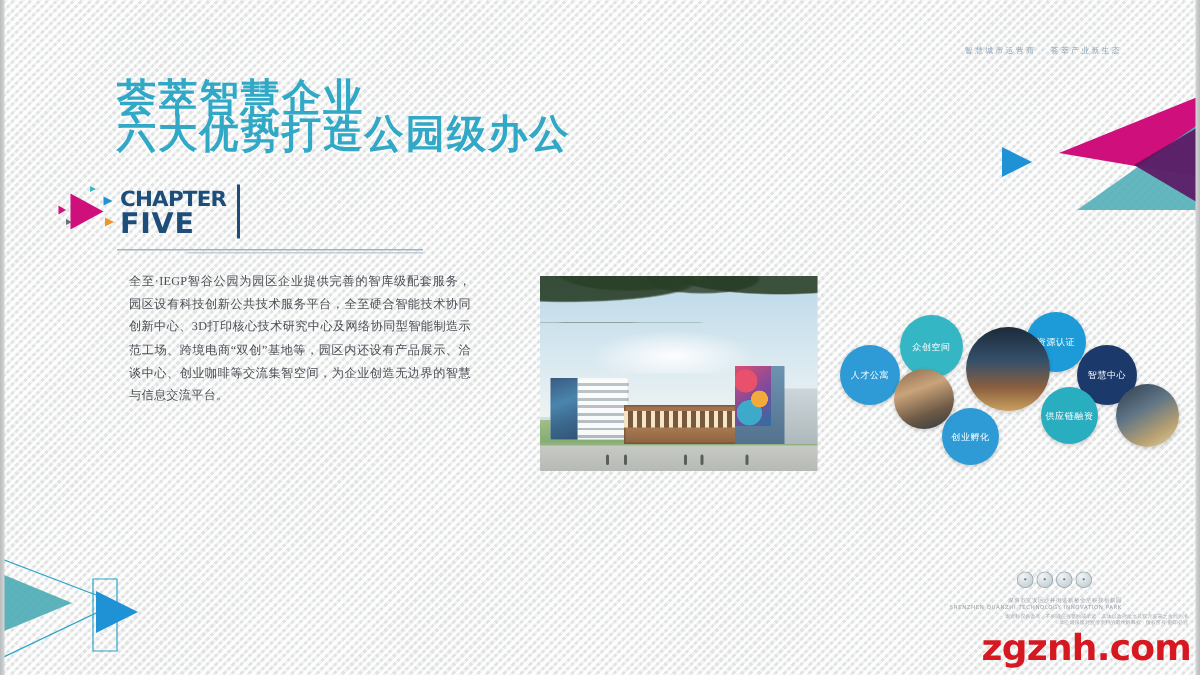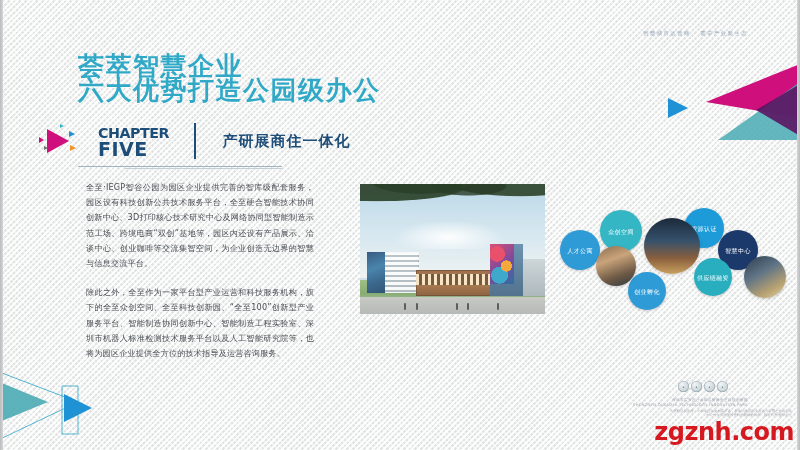--- a/index.html
+++ b/index.html
@@ -83,21 +83,20 @@
   }
 
   
   .chapter-row {
     position: absolute;
     left: 38px;
     top: 122px;
     display: flex;
     align-items: center;
     z-index: 12;
-    gap: 18px;
   }
   .chapter-mark {
     position: relative;
     width: 40px;
     height: 38px;
     flex: 0 0 auto;
   }
   .chapter-words {
     margin-left: 2px;
     color: #1d4e79;
@@ -155,20 +154,21 @@
     z-index: 11;
   }
 
   
   .body-copy {
     position: absolute;
     left: 86px;
     top: 180px;
     width: 228px;
     z-index: 12;
+    font-family: Liberation Serif, serif;
   }
   .body-copy p {
     margin: 0 0 14px 0;
     font-size: 8.1px;
     line-height: 15.2px;
     color: #4a4f54;
     text-align: justify;
     letter-spacing: 0.2px;
   }
 
@@ -377,29 +377,27 @@
         <polygon points="6,24 10,26 6,28" fill="#6b6f73"></polygon>
         <polygon points="22,2 26,4 22,6" fill="#34b6c4"></polygon>
       </svg>
     </div>
     <div class="chapter-words">
       <div class="chapter-word-top">CHAPTER</div>
       <div class="chapter-word-bottom">FIVE</div>
     </div>
     <div class="chapter-divider"></div>
     <div class="chapter-sub">
-      <div>产研展商住一体化</div>
     </div>
   </div>
   <div class="chapter-rule"></div>
   <div class="chapter-rule2"></div>
 
   <div class="body-copy">
     <p>全至·IEGP智谷公园为园区企业提供完善的智库级配套服务，园区设有科技创新公共技术服务平台，全至硬合智能技术协同创新中心、3D打印核心技术研究中心及网络协同型智能制造示范工场、跨境电商“双创”基地等，园区内还设有产品展示、洽谈中心、创业咖啡等交流集智空间，为企业创造无边界的智慧与信息交流平台。</p>
-    <p>除此之外，全至作为一家平台型产业运营和科技服务机构，旗下的全至众创空间、全至科技创新园、“全至100”创新型产业服务平台、智能制造协同创新中心、智能制造工程实验室、深圳市机器人标准检测技术服务平台以及人工智能研究院等，也将为园区企业提供全方位的技术指导及运营咨询服务。</p>
   </div>
 
   <div class="render">
     <div class="sky"></div>
     <div class="cloudA"></div>
     <div class="ground"></div>
     <div class="plaza"></div>
     <div class="bld-left">
       <div class="bld-left-bands"></div>
     </div>

